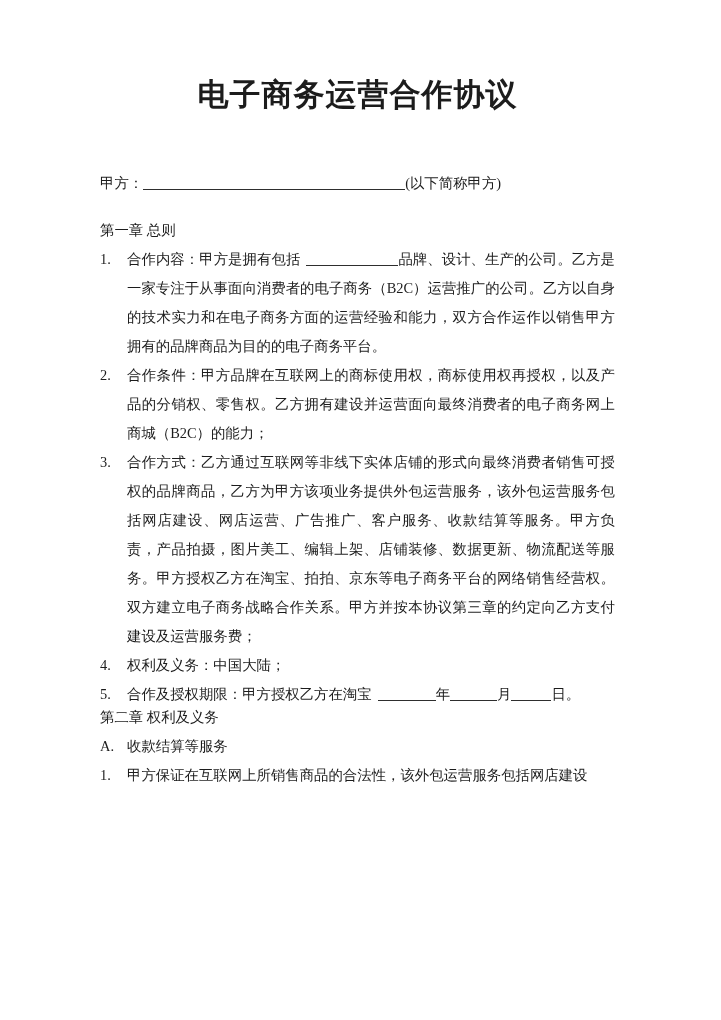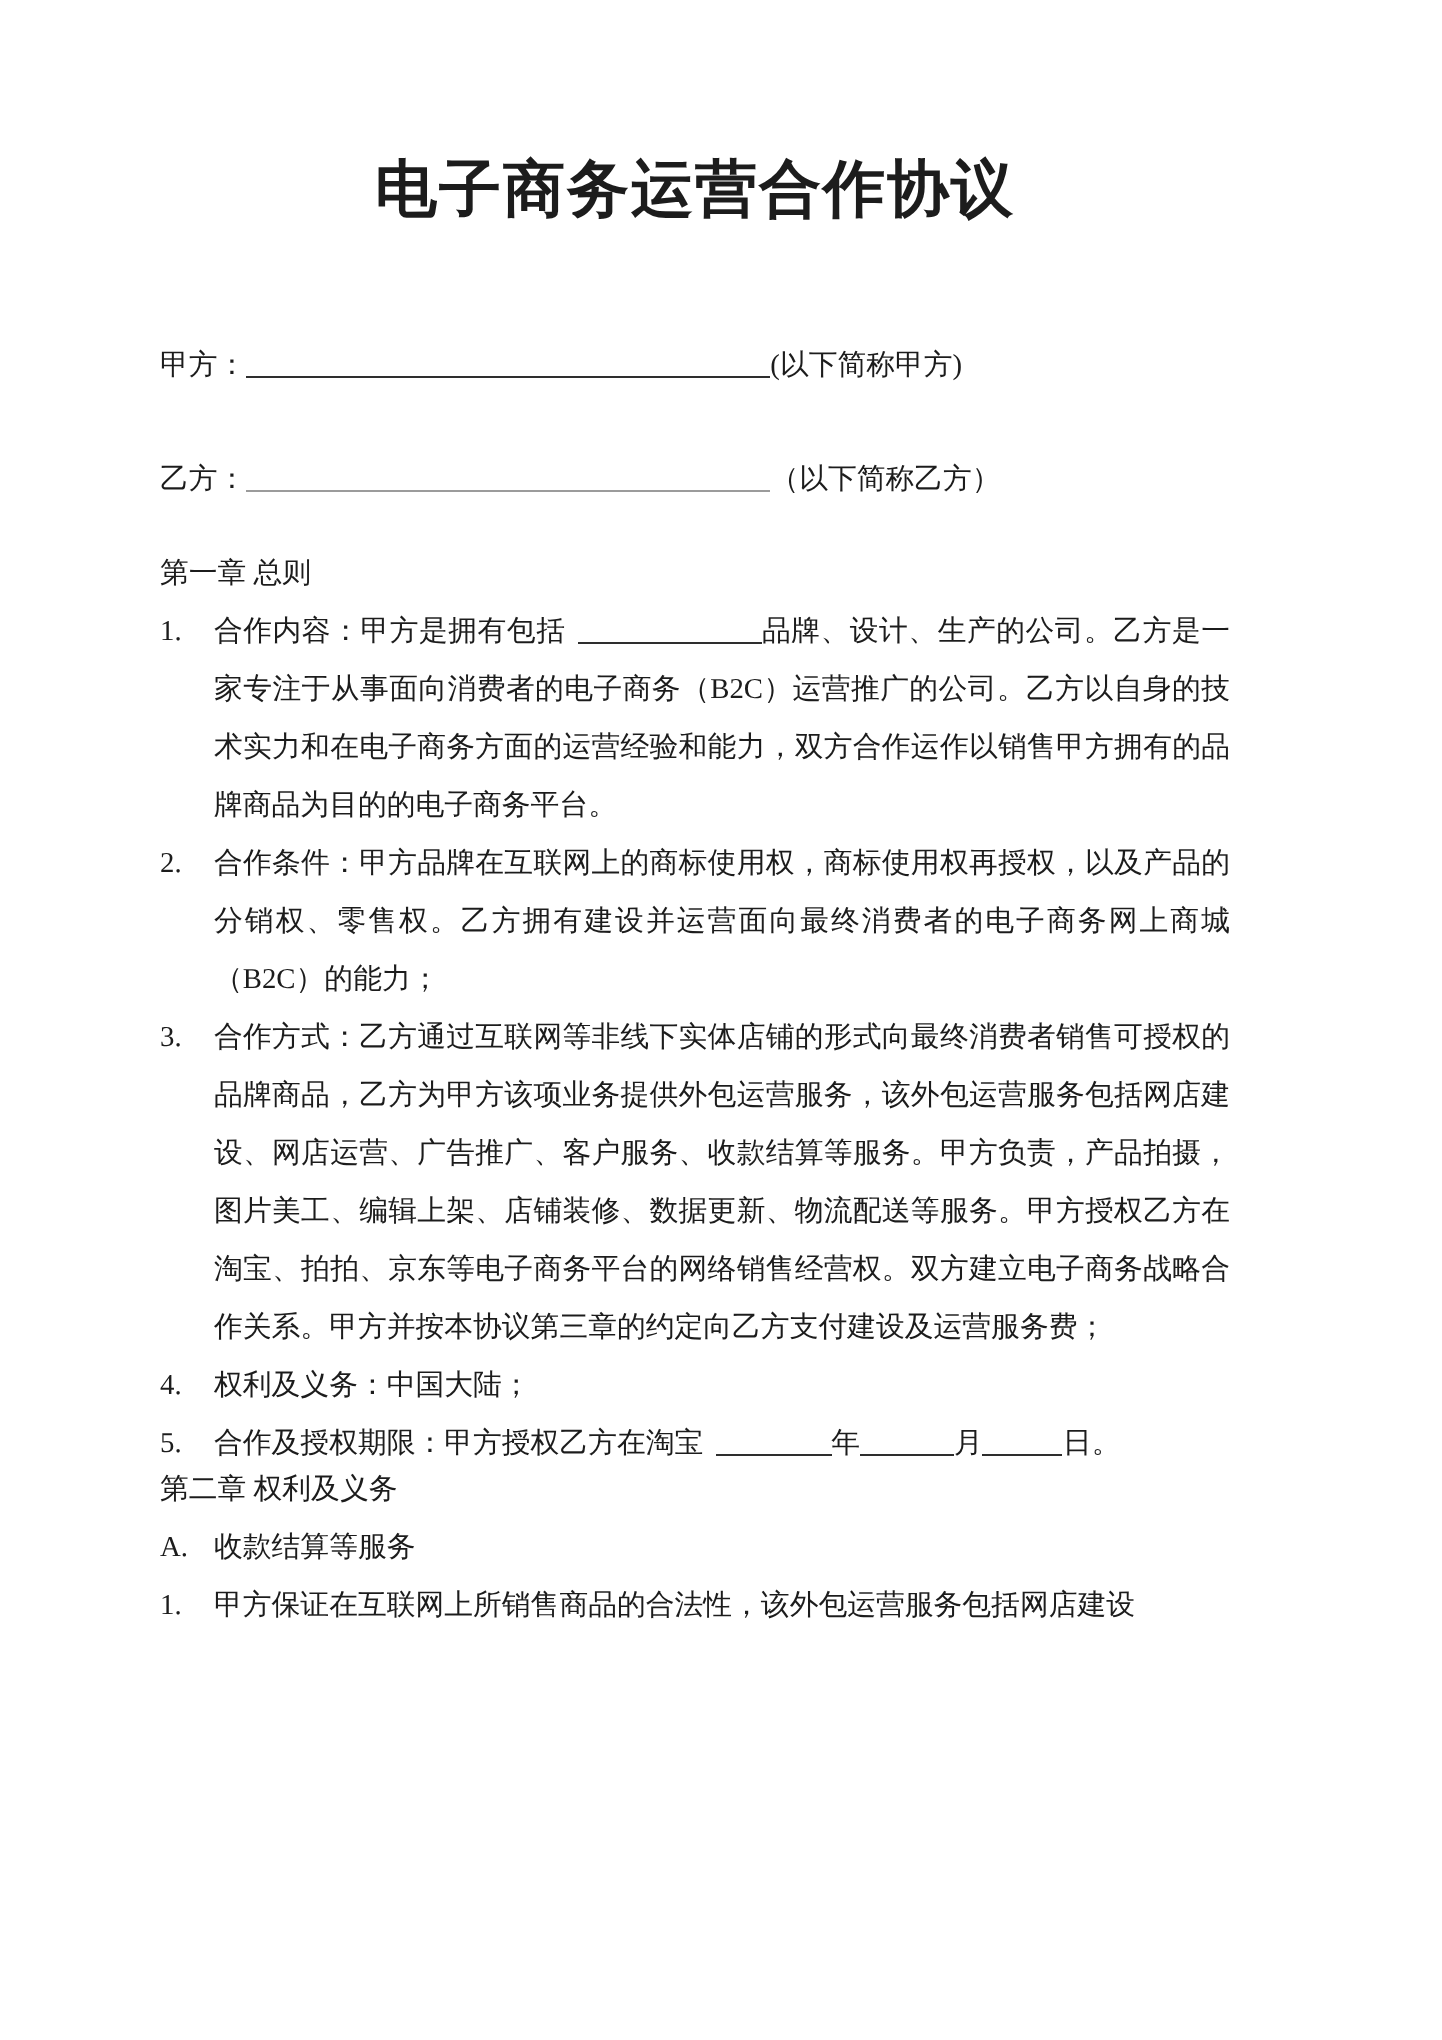--- a/index.html
+++ b/index.html
@@ -5,21 +5,21 @@
   html, body {
     margin: 0;
     padding: 0;
     background: #ffffff;
   }
   .page {
     position: relative;
     width: 721px;
     height: 1020px;
     box-sizing: border-box;
-    padding: 0 106px 0 80px;
+    padding: 0 106px 0 100px;
     background: #ffffff;
     overflow: hidden;
     font-family: "Liberation Serif", "DejaVu Serif", serif;
     font-size: 14.4px;
     color: #1c1c1c;
   }
   .doc-title {
     margin: 76px 0 0 0;
     font-size: 31px;
     line-height: 38px;
@@ -84,23 +84,20 @@
 <body>
 
 <div class="page">
 
   <h1 class="doc-title">电子商务运营合作协议</h1>
 
   <div class="party party-a">
     <span>甲方：</span><span class="blank"></span><span>(以下简称甲方)</span>
   </div>
 
-  <div class="party party-b">
-    <span>乙方：</span><span class="blank"></span><span>（以下简称乙方）</span>
-  </div>
 
 
   <div class="chap-heading">第一章 总则</div>
 
   <div class="item">
     <span class="num">1.</span><span>合作内容：甲方是拥有包括</span><span class="blank b-brand"></span><span>品牌、设计、生产的公司。乙方是一家专注于从事面向消费者的电子商务（B2C）运营推广的公司。乙方以自身的技术实力和在电子商务方面的运营经验和能力，双方合作运作以销售甲方拥有的品牌商品为目的的电子商务平台。</span>
   </div>
 
   <div class="item">
     <span class="num">2.</span><span>合作条件：甲方品牌在互联网上的商标使用权，商标使用权再授权，以及产品的分销权、零售权。乙方拥有建设并运营面向最终消费者的电子商务网上商城（B2C）的能力；</span>

